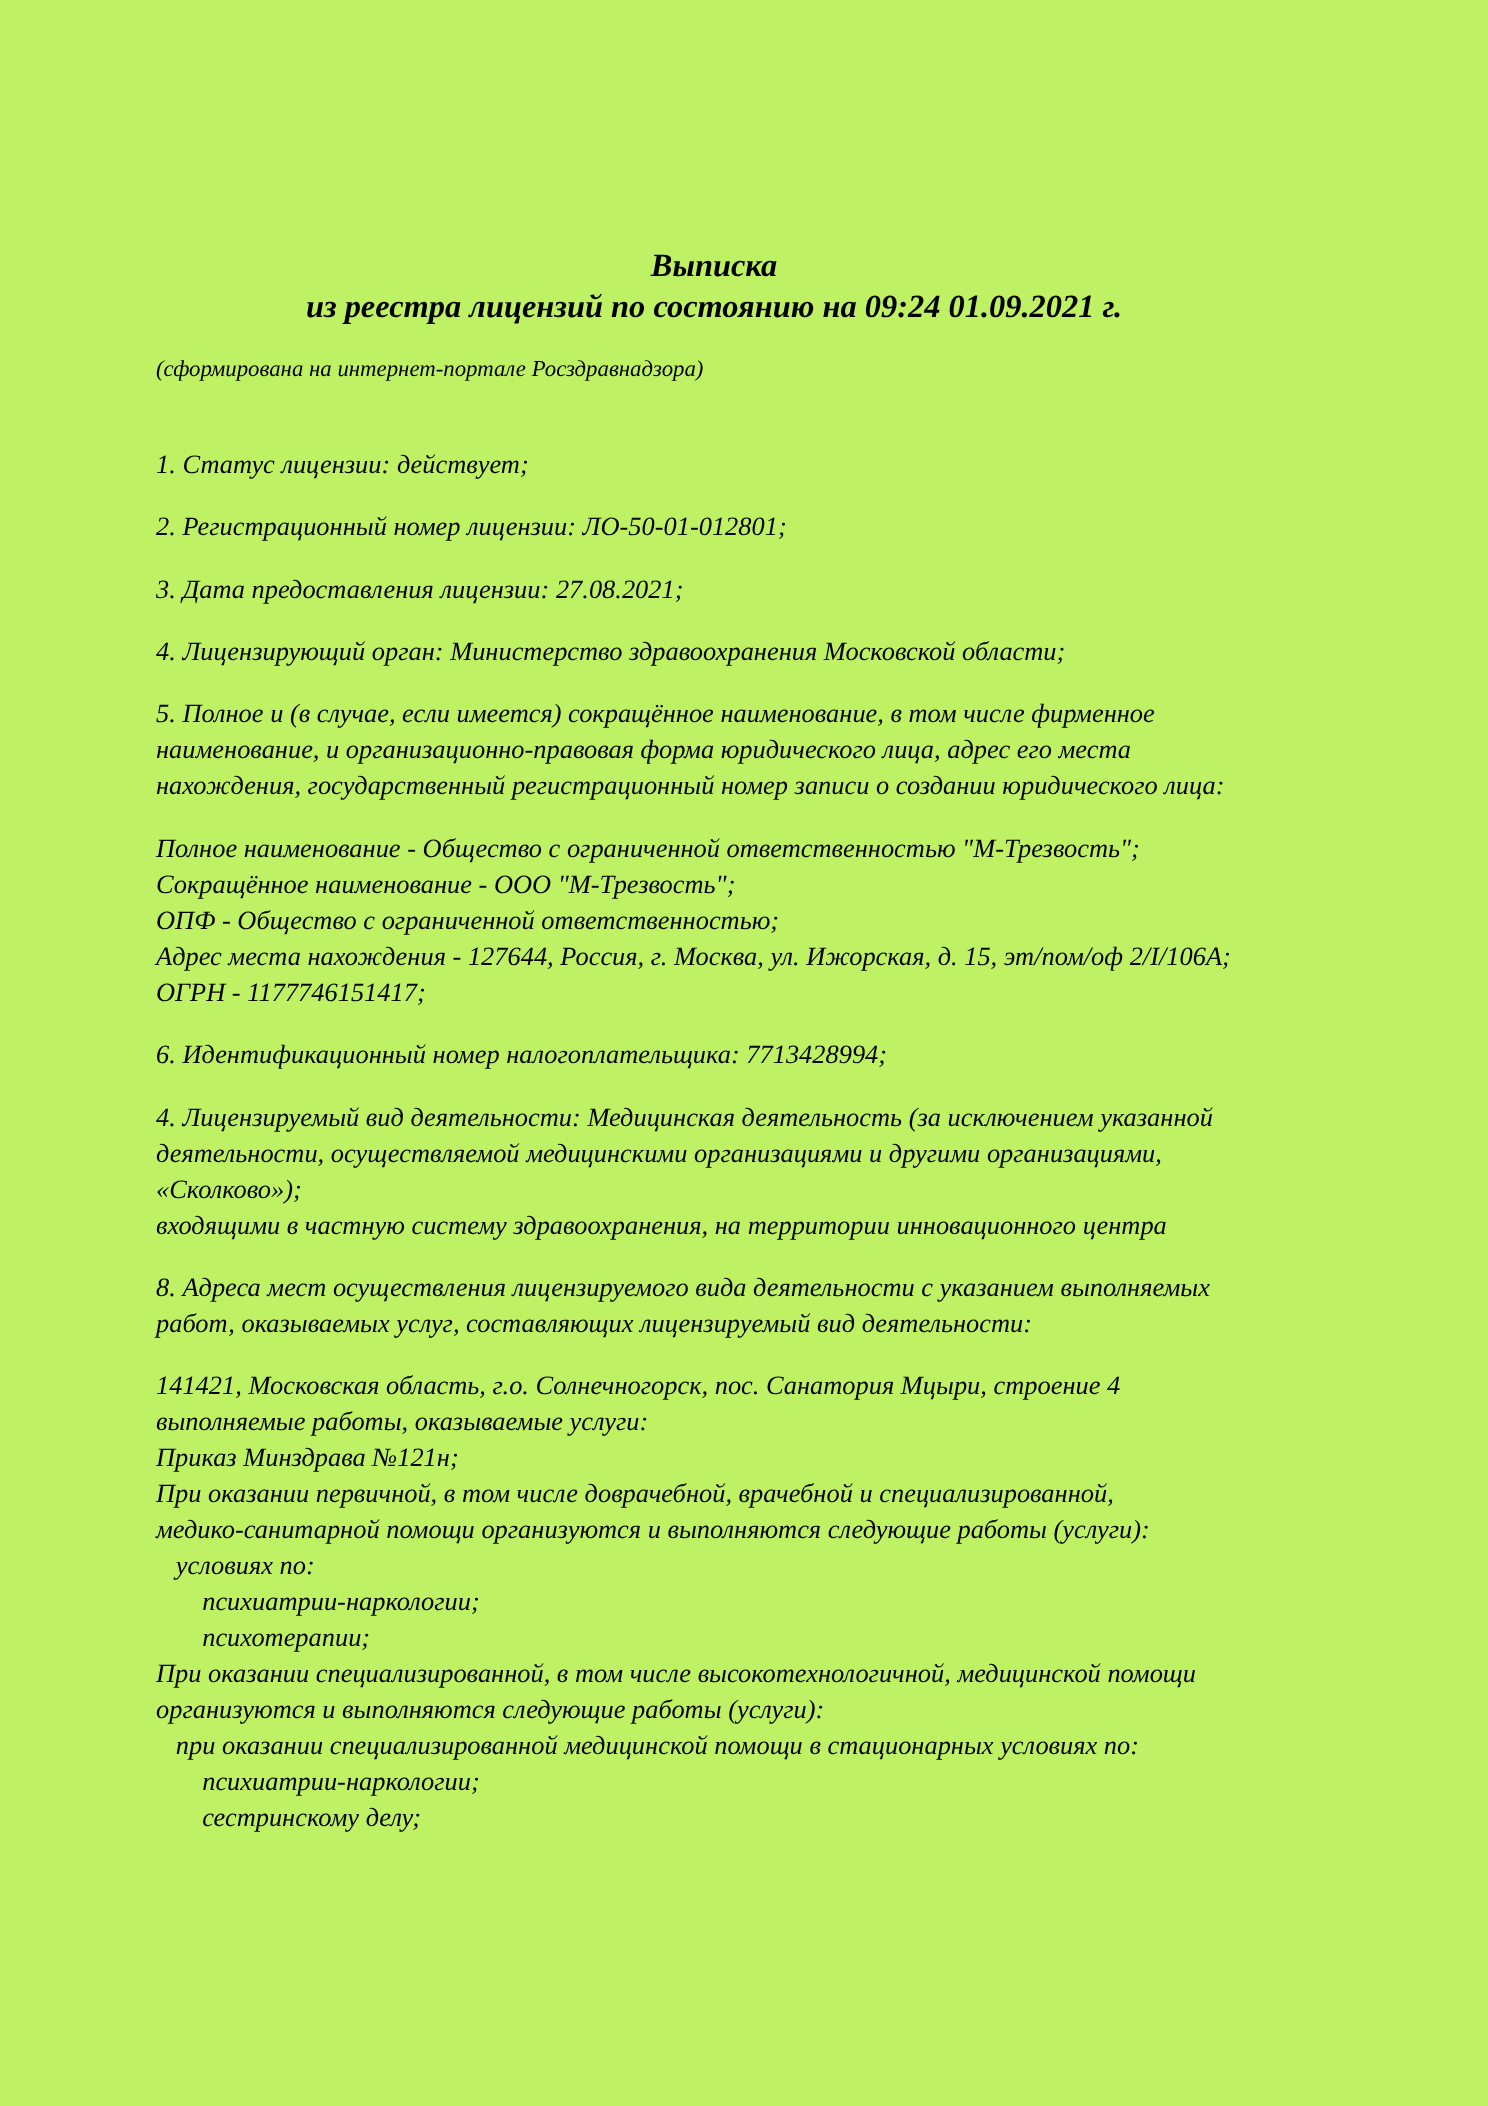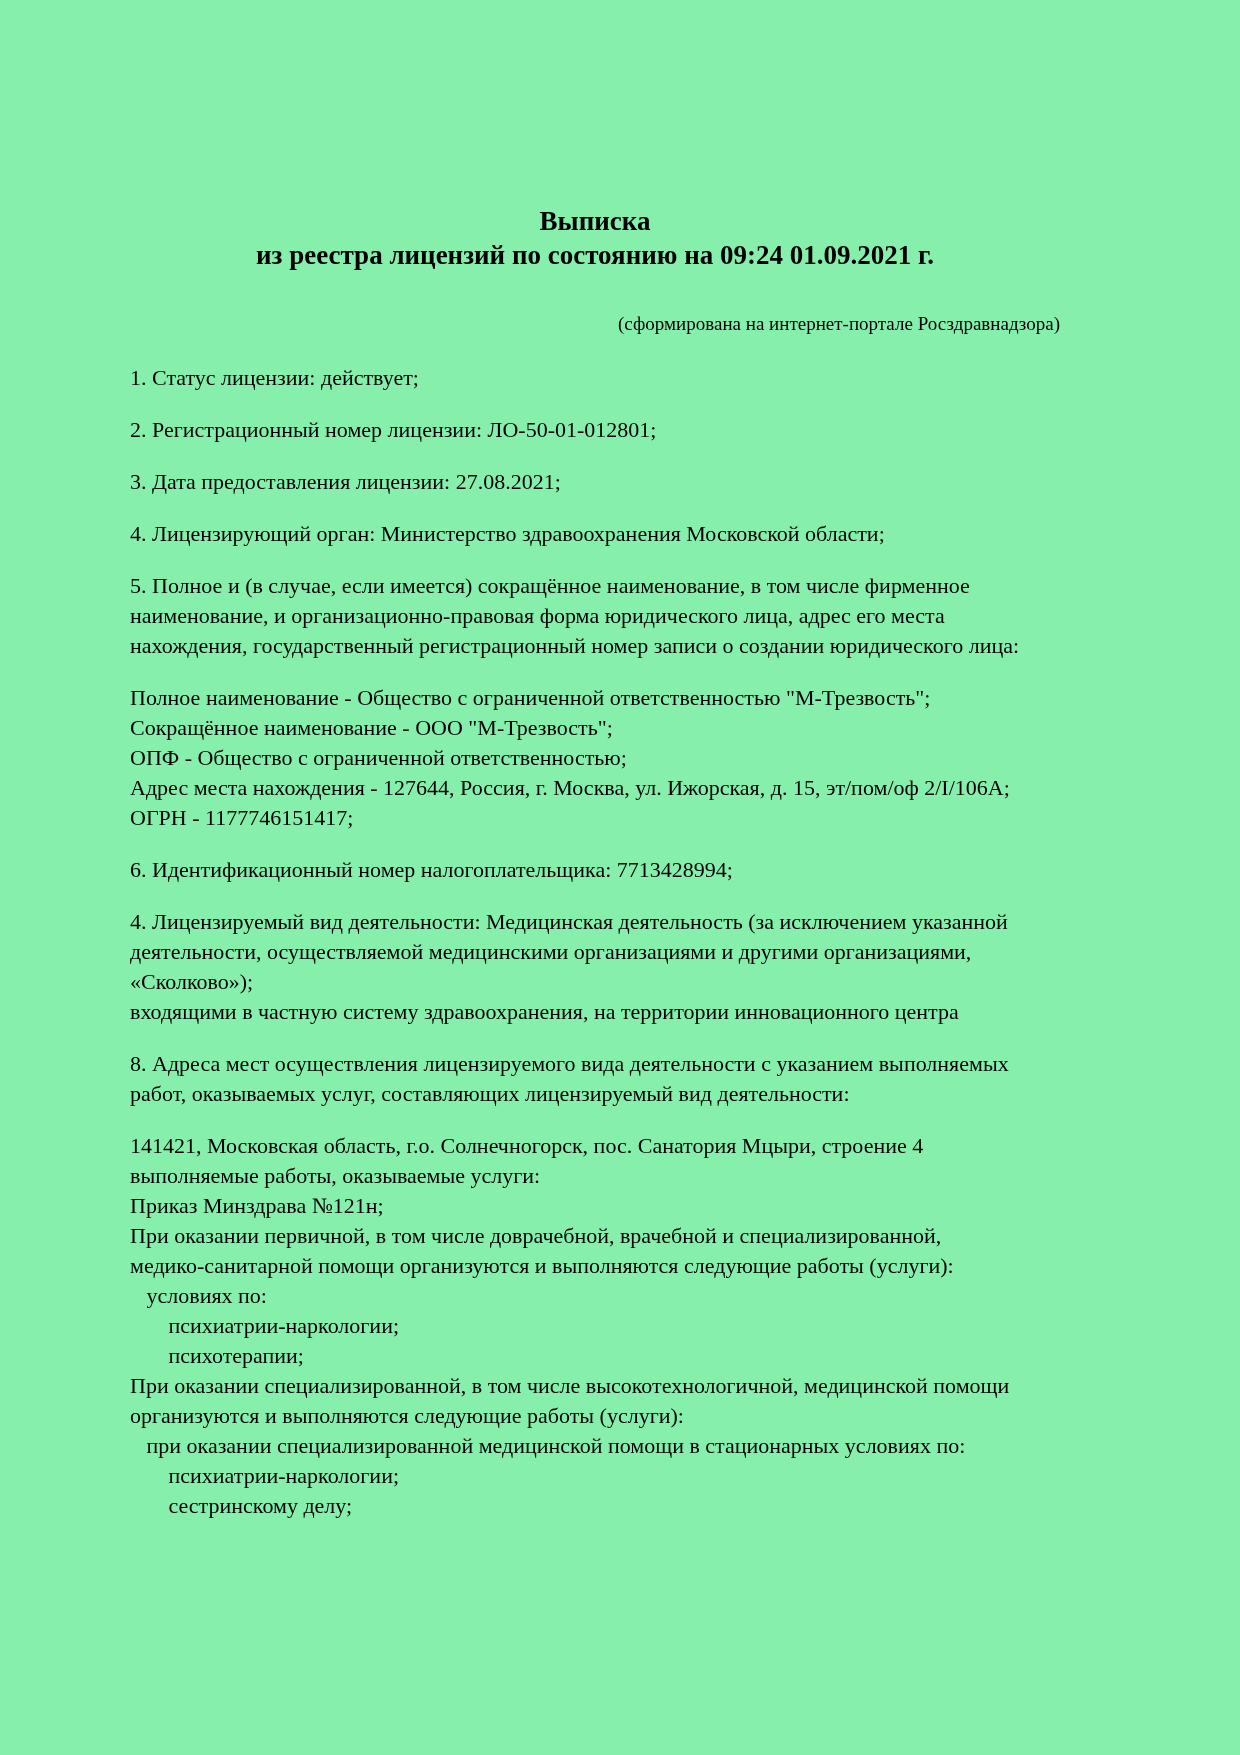--- a/index.html
+++ b/index.html
@@ -1,48 +1,49 @@
 <!DOCTYPE html>
 <html><head>
 <meta charset="utf-8">
 <style>
   html, body { margin: 0; padding: 0; background: #ffffff; }
   .page {
     position: relative;
     width: 1240px;
     height: 1755px;
-    background: #86efac;
+    background: #bef264;
     color: #000000;
     font-family: "Liberation Serif", "DejaVu Serif", serif;
     overflow: hidden;
+    font-style: italic;
   }
   .content {
     position: absolute;
     left: 130px;
     top: 0;
     width: 930px;
   }
   .title-block { margin-top: 204px; }
   .title-line {
     text-align: center;
     font-weight: bold;
     font-size: 27px;
     line-height: 34px;
     white-space: pre;
   }
   .subtitle {
-    margin-top: 40px;
-    text-align: right;
+    margin-top: 24px;
+    text-align: left;
     font-size: 19px;
     line-height: 24px;
     white-space: pre;
   }
   .doc-body { font-size: 22px; line-height: 30px; }
   .para { margin: 22px 0 0 0; }
-  .para.first { margin-top: 27px; }
+  .para.first { margin-top: 52px; }
   .line { white-space: pre; }
 </style>
 </head>
 <body>
 
 <div class="page">
   <div class="content">
 
     <div class="title-block">
       <div class="title-line">Выписка</div>

